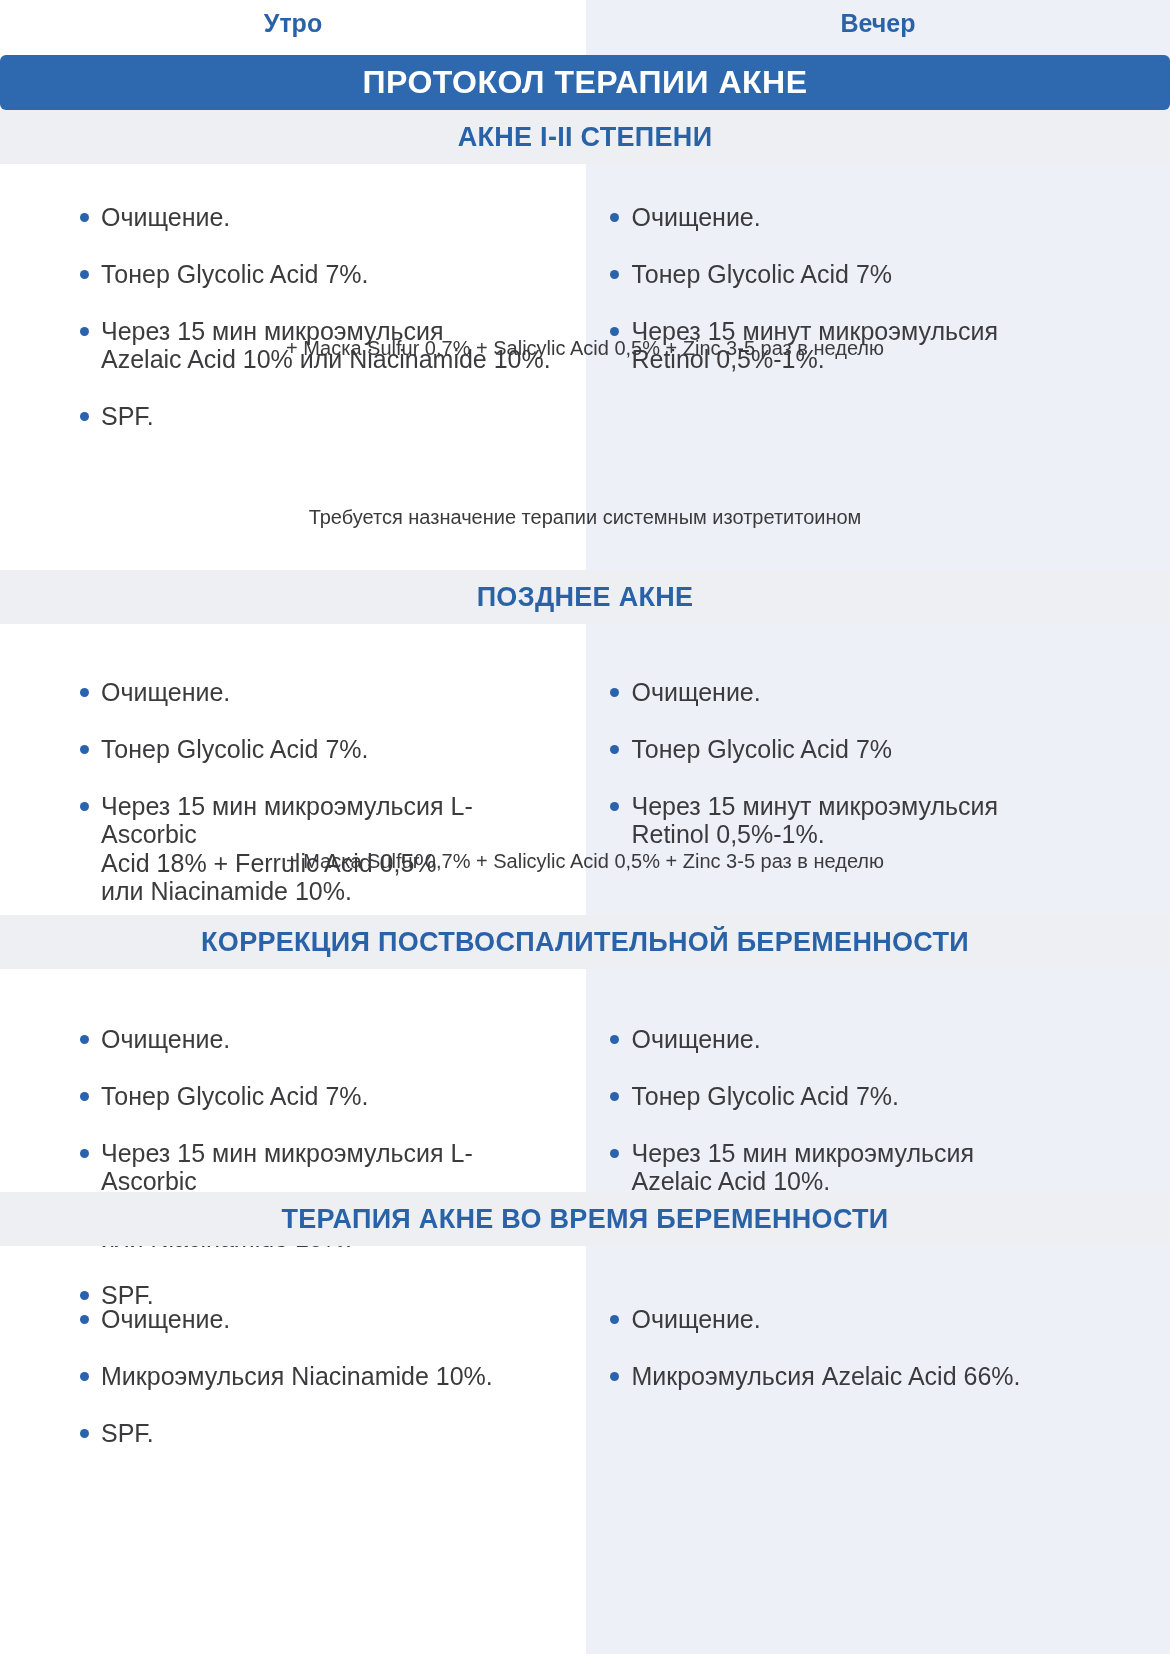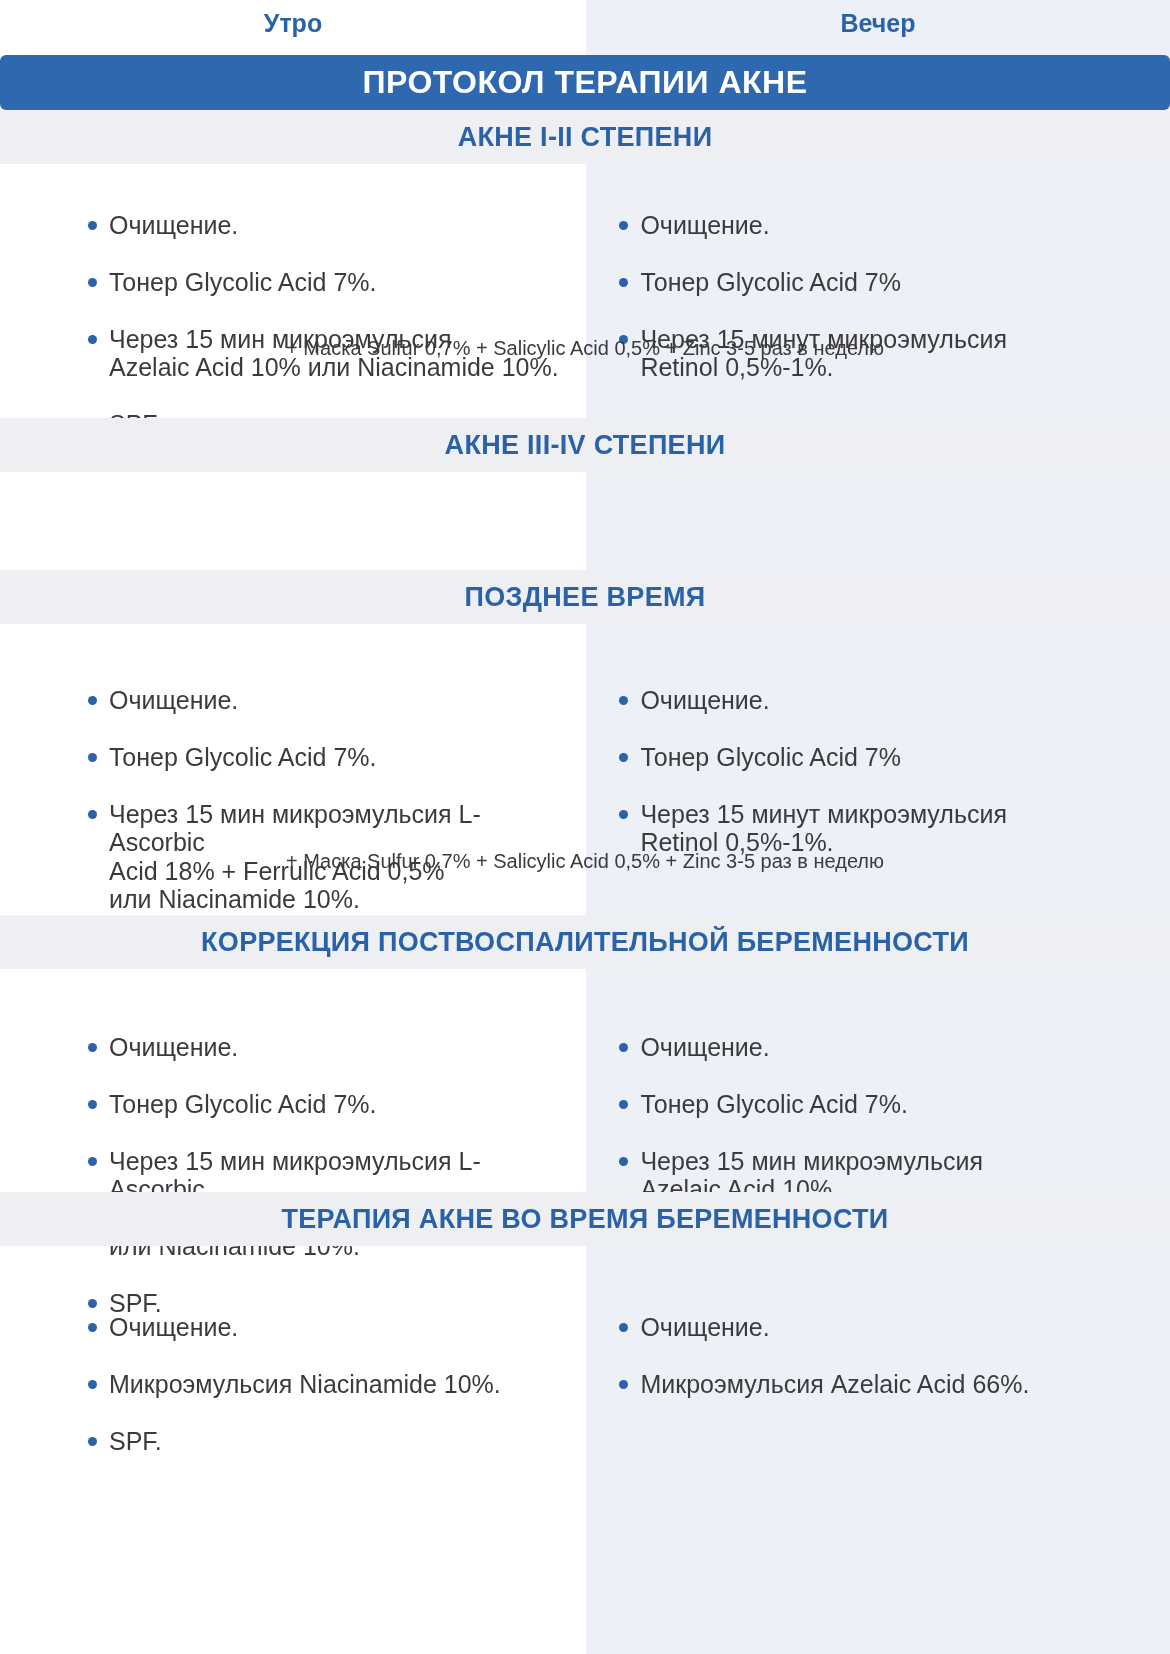--- a/index.html
+++ b/index.html
@@ -58,21 +58,21 @@
   }
   .cols {
     position: absolute;
     left: 0;
     width: 1170px;
     display: flex;
     align-items: flex-start;
   }
   .list {
     list-style: none;
-    margin: 12px;
+    margin: 4px;
     font-size: 25px;
     line-height: 28.5px;
     white-space: pre-line;
     box-sizing: border-box;
   }
   .list.morning { width: 586px; padding: 0 15px 0 97px; }
   .list.evening { width: 584px; padding: 0 10px 0 41px; }
   .list li { position: relative; }
   .list li::before {
     content: "";
@@ -115,23 +115,23 @@
     </ul>
     <ul class="list evening">
       <li>Очищение.</li>
       <li>Тонер Glycolic Acid 7%</li>
       <li>Через 15 минут микроэмульсия
 Retinol 0,5%-1%.</li>
     </ul>
   </div>
   <div class="note" style="top:337px">+ Маска Sulfur 0,7% + Salicylic Acid 0,5% + Zinc 3-5 раз в неделю</div>
 
-  <div class="band" style="top:418px">АКНЕ III-IV СТЕПЕНИ</div>
+  <div class="note" style="top:506px">Требуется назначение терапии системным изотретитоином</div>
 
-  <div class="band" style="top:570px">ПОЗДНЕЕ ВРЕМЯ</div>
+  <div class="band" style="top:570px">ПОЗДНЕЕ АКНЕ</div>
   <div class="cols" style="top:645px">
     <ul class="list morning">
       <li>Очищение.</li>
       <li>Тонер Glycolic Acid 7%.</li>
       <li>Через 15 мин микроэмульсия L-Ascorbic
 Acid 18% + Ferrulic Acid 0,5%
 или Niacinamide 10%.</li>
       <li>SPF.</li>
     </ul>
     <ul class="list evening">

